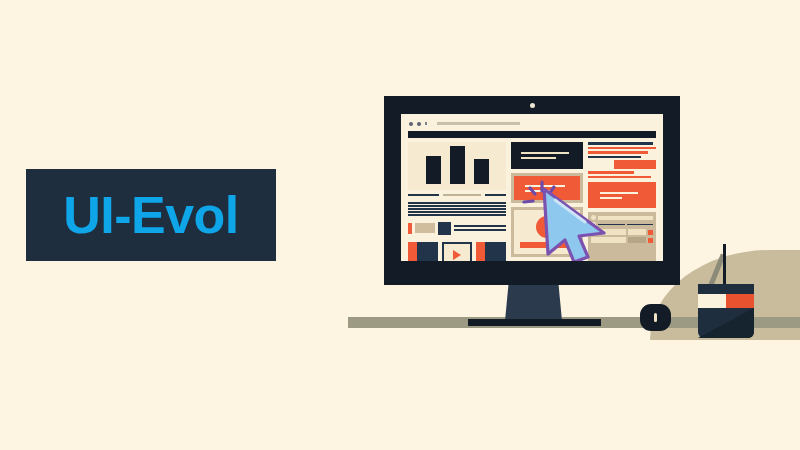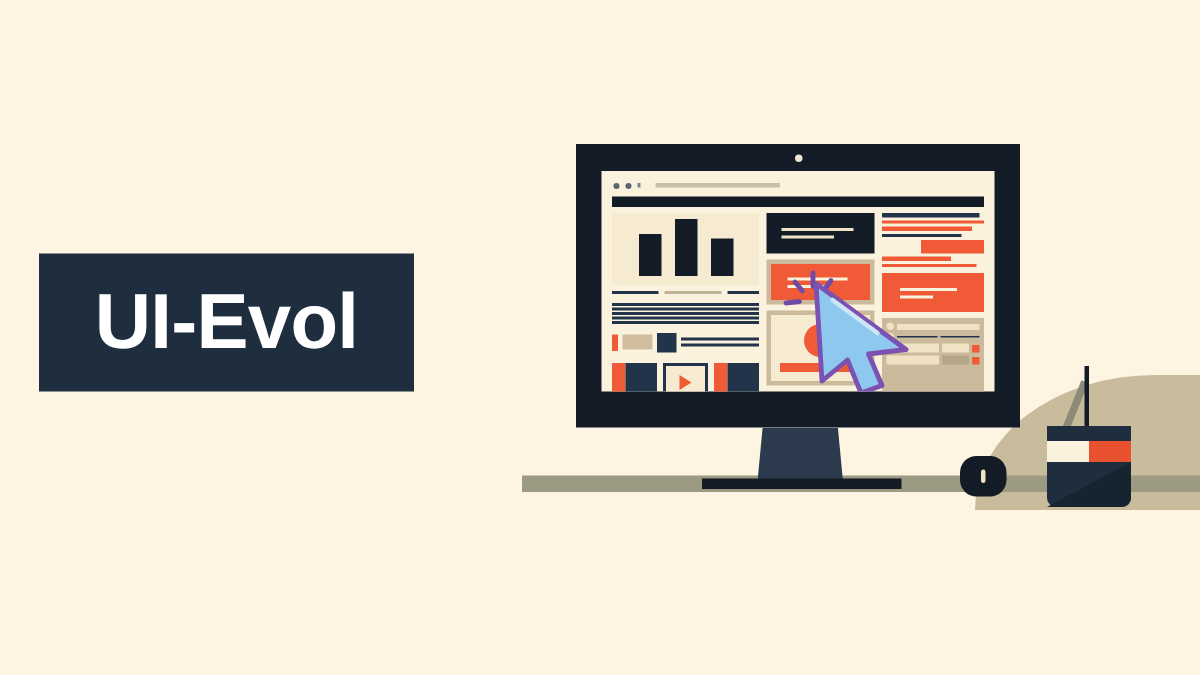--- a/index.html
+++ b/index.html
@@ -25,21 +25,21 @@
     top: 169px;
     width: 250px;
     height: 92px;
     background: #1E2E3E;
     display: flex;
     align-items: center;
     justify-content: center;
     box-sizing: border-box;
   }
   #title-text {
-    color: #ffffff;
+    color: #0ea5e9;
     font-family: "Liberation Sans", sans-serif;
     font-weight: bold;
     font-size: 52px;
     letter-spacing: -0.5px;
     line-height: 1;
     white-space: nowrap;
   }
 
   
   #desk-curve {

